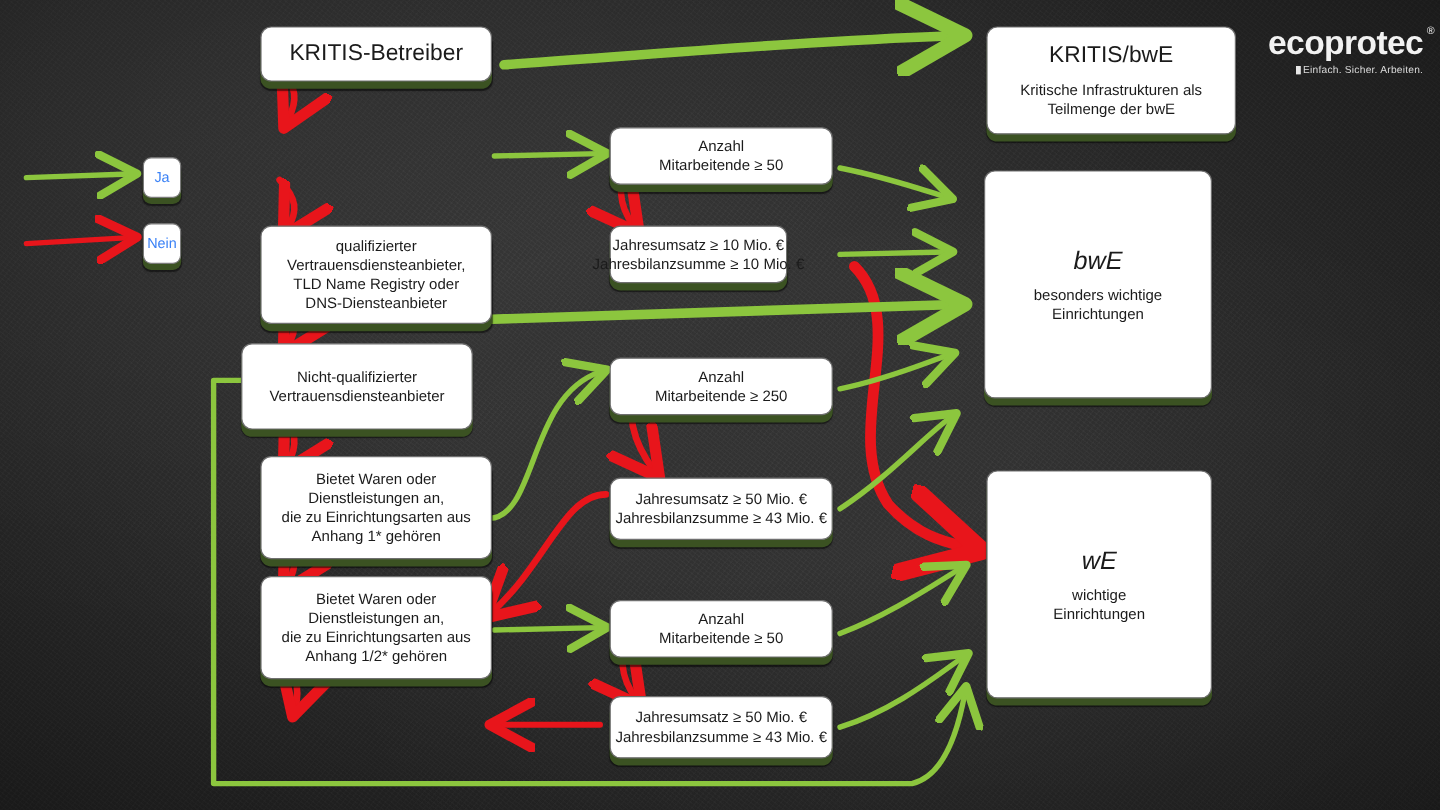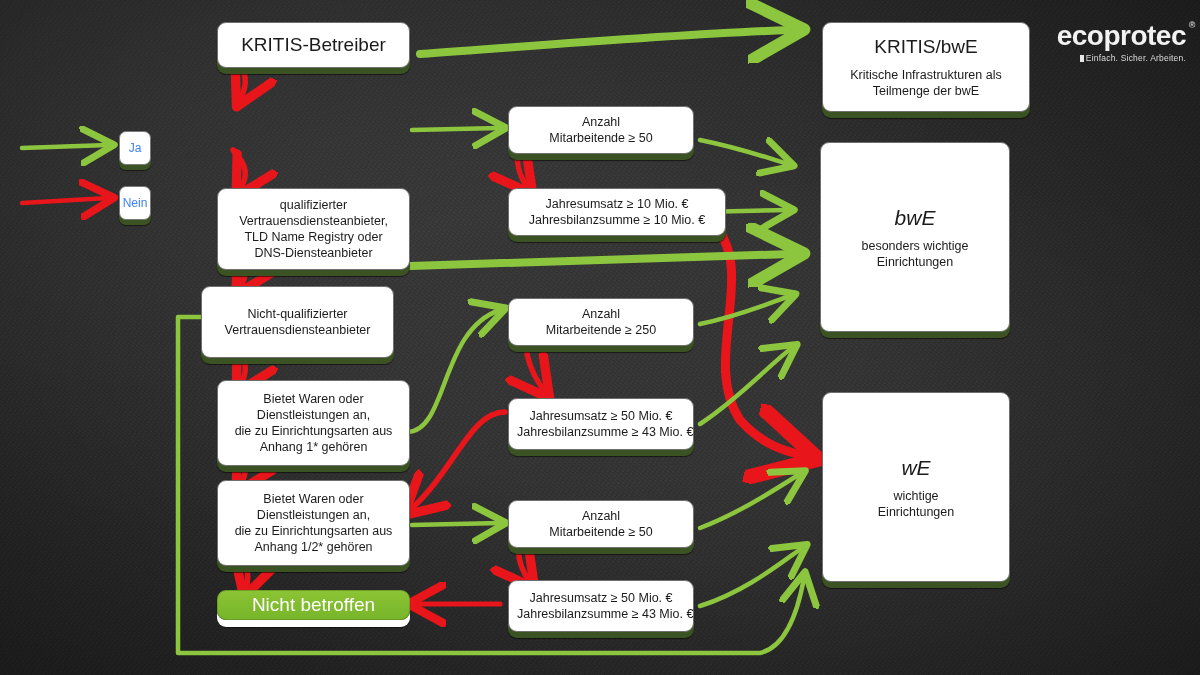--- a/index.html
+++ b/index.html
@@ -32,20 +32,21 @@
 
   
   .node {
     position: absolute;
     box-sizing: border-box;
     background: #ffffff;
     border: 1px solid #6f6f6f;
     border-radius: 9px;
     display: flex;
     flex-direction: column;
+    align-items: center;
     justify-content: center;
     text-align: center;
     color: #1b1b1b;
     box-shadow: 0 6px 0 0 #3b5222, 0 7px 1px 0 rgba(0,0,0,0.55);
     padding: 16px 8px;
     line-height: 1.30;
   }
   .node .ln { display: block; white-space: nowrap; }
 
   .n-title { font-size: 19px; }
@@ -220,30 +221,27 @@
     <span class="ln">Anhang 1* gehören</span>
   </div>
 
   <div class="node n-body" style="left:217px; top:480px; width:193px; height:86px;">
     <span class="ln">Bietet Waren oder</span>
     <span class="ln">Dienstleistungen an,</span>
     <span class="ln">die zu Einrichtungsarten aus</span>
     <span class="ln">Anhang 1/2* gehören</span>
   </div>
 
-  <div class="node-green" style="left:217px; top:590px; width:193px; height:30px;">
-    <span>Nicht betroffen</span>
-  </div>
 
   <div class="node n-body" style="left:508px; top:106px; width:186px; height:48px;">
     <span class="ln">Anzahl</span>
     <span class="ln">Mitarbeitende ≥ 50</span>
   </div>
 
-  <div class="node n-body" style="left:508px; top:188px; width:218px; height:48px;">
+  <div class="node n-body" style="left:508px; top:188px; width:148px; height:48px;">
     <span class="ln">Jahresumsatz ≥ 10 Mio. €</span>
     <span class="ln">Jahresbilanzsumme ≥ 10 Mio. €</span>
   </div>
 
   <div class="node n-body" style="left:508px; top:298px; width:186px; height:48px;">
     <span class="ln">Anzahl</span>
     <span class="ln">Mitarbeitende ≥ 250</span>
   </div>
 
   <div class="node n-body" style="left:508px; top:398px; width:186px; height:52px;">

